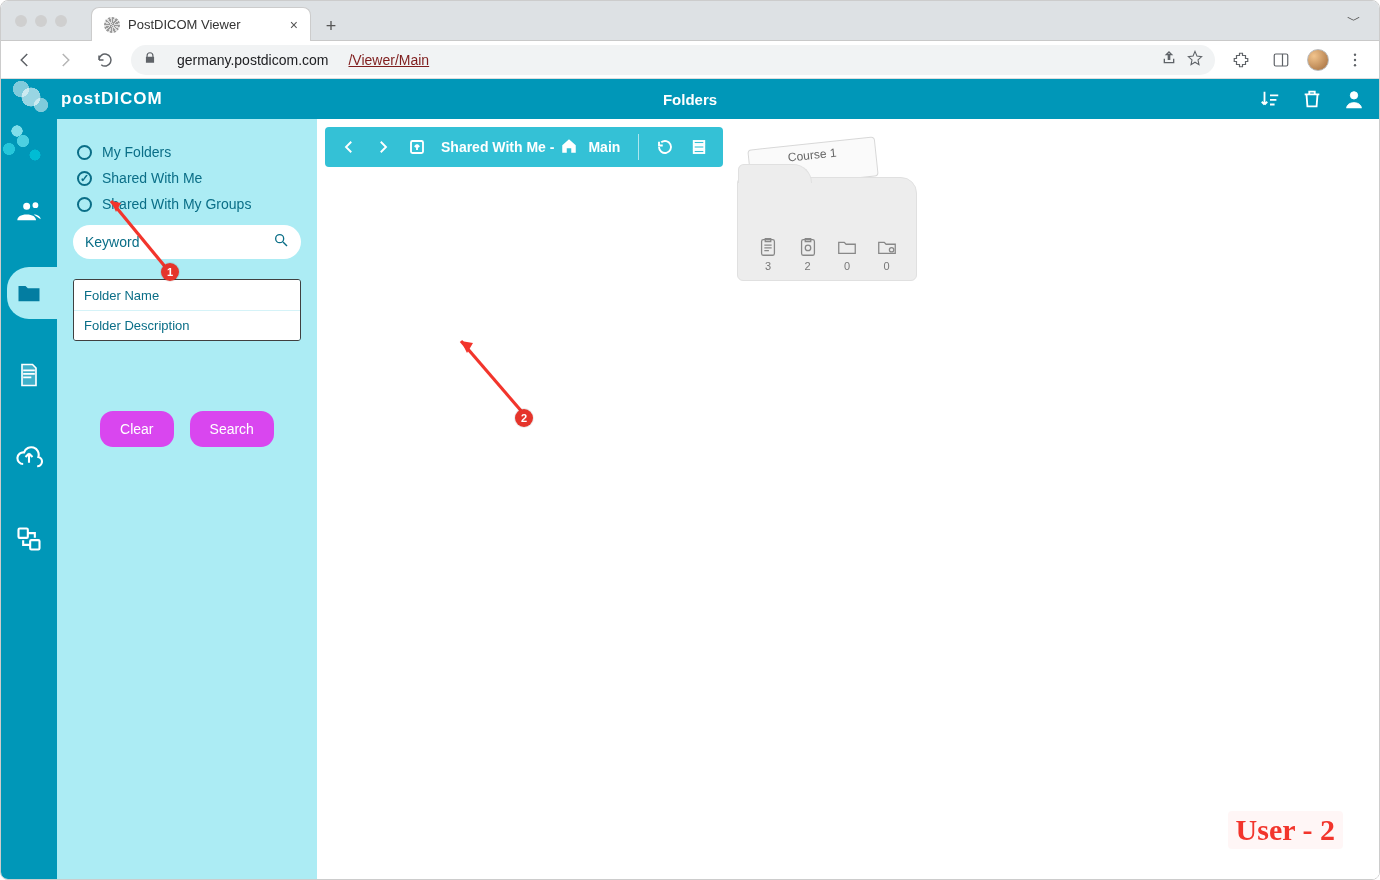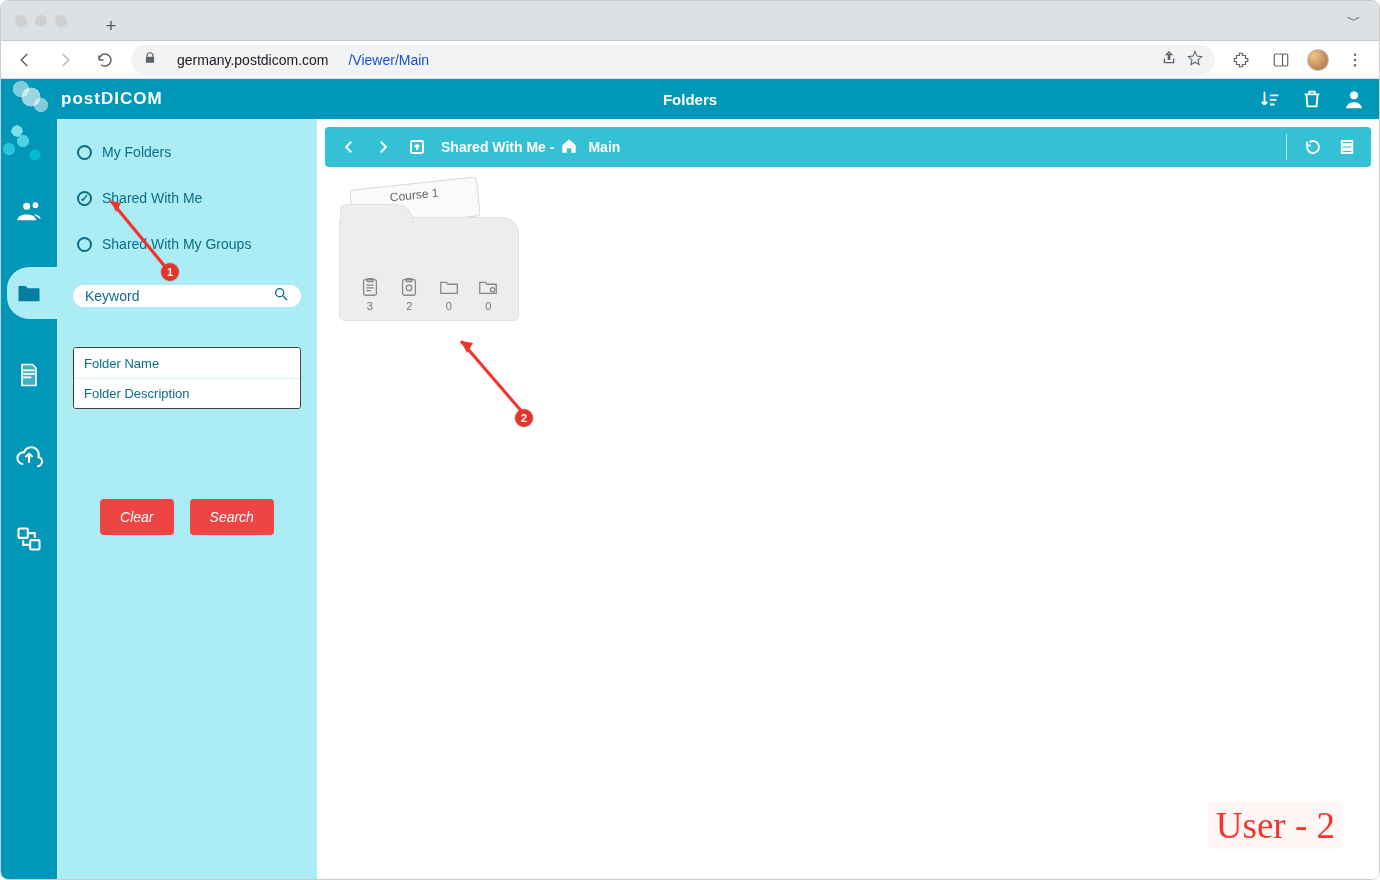--- a/index.html
+++ b/index.html
@@ -23,21 +23,21 @@
   .tabstrip-rest { flex: 1; }
   .chevron-tab { padding: 0 18px; color: #555; font-size: 14px; }
 
   
   .toolbar { height: 38px; background: #fff; border-bottom: 1px solid #ddd; display: flex; align-items: center; gap: 12px; padding: 0 10px; }
   .tb-btn { width: 28px; height: 28px; display: flex; align-items: center; justify-content: center; color: #5f6368; border-radius: 50%; }
   .tb-btn svg { width: 18px; height: 18px; }
   .addr { flex: 1; background: #f1f3f4; border-radius: 18px; height: 30px; display: flex; align-items: center; padding: 0 12px; font-size: 14px; color: #202124; gap: 20px; }
   .addr .lock { color: #5f6368; }
   .addr .url-host { color: #202124; }
-  .addr .url-path { color: #1d4ed8; }
+  .addr .url-path { color: #7f1d1d; text-decoration: underline; }
   .addr-right { margin-left: auto; display: flex; align-items: center; gap: 10px; color: #5f6368; }
   .toolbar .avatar { width: 22px; height: 22px; border-radius: 50%; background: radial-gradient(circle at 30% 30%, #f2c48d, #a06a3a); border: 1px solid #bbb; }
 
   
   .app-header { height: 40px; background: #0097b8; color: #fff; display: flex; align-items: center; padding: 8px 12px; position: relative; text-align: right; }
   .app-header .logo-dots { width: 40px; height: 40px; background: radial-gradient(circle at 18px 18px, rgba(255,255,255,.6) 0 30%, transparent 31%), radial-gradient(circle at 8px 10px, rgba(255,255,255,.5) 0 18%, transparent 19%), radial-gradient(circle at 28px 26px, rgba(255,255,255,.5) 0 18%, transparent 19%); margin-right: 8px; }
   .app-header .brand { font-weight: 600; letter-spacing: 1px; font-size: 17px; }
   .app-header .brand b { font-weight: 800; }
   .app-header .center-title { position: absolute; left: 50%; transform: translateX(-50%); font-size: 15px; font-weight: 600; }
   .app-header .right-icons { margin-left: auto; display: flex; align-items: center; gap: 16px; }
@@ -52,38 +52,38 @@
   .rail .rail-item { width: 56px; height: 44px; display: flex; align-items: center; justify-content: center; color: #fff; position: relative; }
   .rail .rail-item svg { width: 28px; height: 28px; fill: #fff; }
   .rail .rail-item.active { }
   .rail .rail-item.active::before { content: ""; position: absolute; left: 6px; right: -2px; top: -4px; bottom: -4px; background: #acecf4; border-radius: 22px 0 0 22px; z-index: 0; }
   .rail .rail-item.active svg { fill: #037da1; position: relative; z-index: 1; }
 
   
   .sphere { position: absolute; left: -6px; top: 0; width: 64px; height: 56px; background: radial-gradient(circle at 28px 22px, #4dd0e1 0 12%, transparent 12.5%), radial-gradient(circle at 14px 30px, #26c6da 0 10%, transparent 10.5%), radial-gradient(circle at 40px 36px, #00bcd4 0 10%, transparent 10.5%), radial-gradient(circle at 22px 12px, #80deea 0 9%, transparent 9.5%); pointer-events: none; }
 
   
-  .sidepanel { width: 260px; background: #acecf4; padding: 20px 16px; display: flex; flex-direction: column; gap: 20px; }
+  .sidepanel { width: 260px; background: #acecf4; padding: 20px 16px; display: flex; flex-direction: column; gap: 0; }
   .radio-item { display: flex; align-items: center; gap: 10px; padding: 5px 4px; color: #0a6e87; font-size: 14px; cursor: pointer; }
   .rcircle { width: 15px; height: 15px; border: 2px solid #0a6e87; border-radius: 50%; display: flex; align-items: center; justify-content: center; flex-shrink: 0; }
   .rcircle.checked::after { content: "✓"; font-size: 11px; color: #0a6e87; font-weight: 700; }
-  .search-box { margin-top: 8px; background: #fff; border-radius: 18px; height: 22px; display: flex; align-items: center; padding: 0 12px; }
+  .search-box { margin-top: 8px; background: #fff; border-radius: 18px; height: 34px; display: flex; align-items: center; padding: 0 12px; }
   .search-box input { border: none; outline: none; flex: 1; font-size: 14px; color: #0a6e87; background: transparent; }
   .search-box input::placeholder { color: #0a6e87; }
   .search-box .mag { color: #0a6e87; }
   .field-stack { margin-top: 20px; border: 1px solid #404040; border-radius: 3px; overflow: hidden; }
   .field-input { background: #fff; height: 30px; padding: 0 10px; display: flex; align-items: center; }
   .field-input + .field-input { border-top: 1px solid #d5f3f8; }
   .field-input input { border: none; outline: none; width: 100%; font-size: 13px; color: #0a6e87; }
   .field-input input::placeholder { color: #0a6e87; }
   .btn-row { display: flex; justify-content: center; gap: 16px; margin-top: 70px; }
-  .btn { background: #ef4444; color: #fff; border: none; border-radius: 4px; padding: 10px 20px; font-size: 14px; cursor: pointer; font-style: italic; }
-
-  
-  .content { flex: 1; background: #fff; display: flex; flex-direction: column; padding: 8px; }
+  .btn { background: #d946ef; color: #fff; border: none; border-radius: 13px; padding: 10px 20px; font-size: 14px; cursor: pointer; }
+
+  
+  .content { flex: 1; background: #fff; display: flex; flex-direction: row; padding: 8px; }
 
   
   .cbar { height: 40px; background: #34c1d6; border-radius: 4px; display: flex; align-items: center; color: #fff; padding: 0 10px; gap: 6px; font-size: 14px; }
   .cbar .navbtn { width: 28px; height: 28px; display: flex; align-items: center; justify-content: center; color: #fff; }
   .cbar .navbtn svg { width: 18px; height: 18px; stroke: #fff; fill: none; stroke-width: 2.5; }
   .cbar .crumb { margin-left: 4px; font-weight: 600; }
   .cbar .home-ic svg { width: 18px; height: 18px; fill: #fff; }
   .cbar .spacer { flex: 1; }
   .cbar .sep { width: 1px; height: 26px; background: rgba(255,255,255,.6); margin: 0 6px; }
 
@@ -98,35 +98,40 @@
   .fstat svg { width: 24px; height: 22px; fill: none; stroke: #888; stroke-width: 1.4; }
 
   
   .arrow { position: absolute; pointer-events: none; }
   .arrow svg { overflow: visible; }
   .arrow-line { stroke: #f2352c; stroke-width: 3.2; fill: none; }
   .arrow-head { fill: #f2352c; }
   .num-badge { position: absolute; width: 18px; height: 18px; background: #e5342b; border-radius: 50%; color: #fff; font-size: 11px; font-weight: 700; display: flex; align-items: center; justify-content: center; box-shadow: 0 0 0 1px rgba(0,0,0,.08); }
 
   
-  .userlabel { position: absolute; right: 28px; bottom: 22px; color: #f2352c; font-size: 37px; font-weight: 400; background: rgba(255,240,240,.6); padding: 2px 8px; border-radius: 4px; font-family: Georgia, serif; margin-top: 48px; }
+  .userlabel { position: absolute; right: 28px; bottom: 22px; color: #f2352c; font-size: 30px; font-weight: 700; background: rgba(255,240,240,.6); padding: 2px 8px; border-radius: 4px; font-family: Georgia, serif; margin-top: 48px; }
 
 </style>
 </head>
 <body>
 
 <div class="window-frame">
 
   <div class="titlebar">
     <div class="traffic-lights">
       <div class="dot"></div>
       <div class="dot"></div>
       <div class="dot"></div>
     </div>
     <div class="tabstrip">
+      <div class="tab">
+        <span class="favicon"></span>
+        <span class="tab-title">PostDICOM Viewer</span>
+        <span class="close">×</span>
+      </div>
       <div class="newtab">+</div>
     </div>
     <div class="tabstrip-rest"></div>
     <div class="chevron-tab">﹀</div>
   </div>
 
   <div class="toolbar">
     <div class="tb-btn">
       <svg viewBox="0 0 24 24">
           <path d="M15 4l-8 8 8 8" fill="none" stroke="#5f6368" stroke-width="2"></path>

